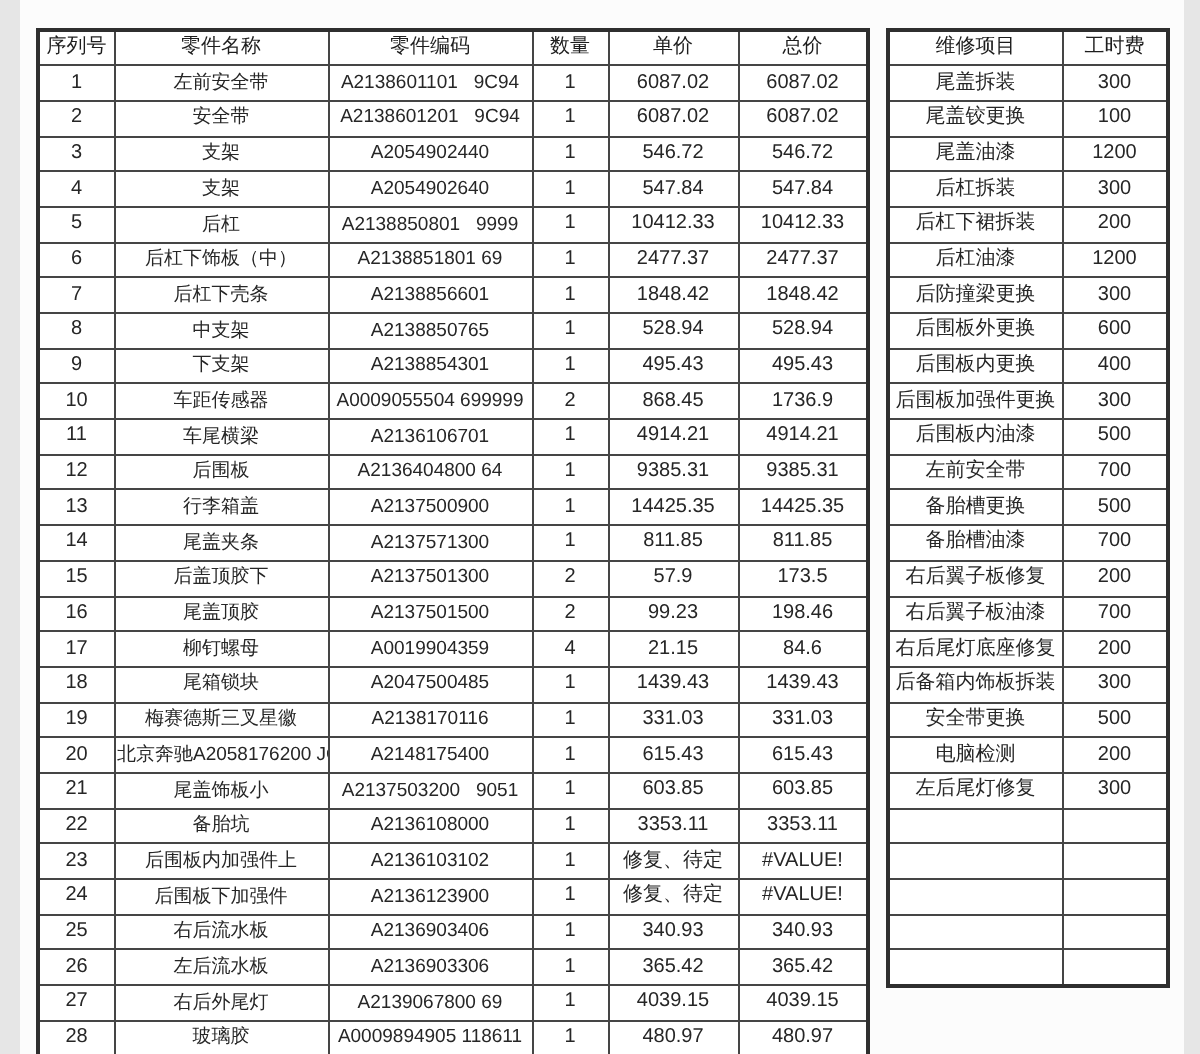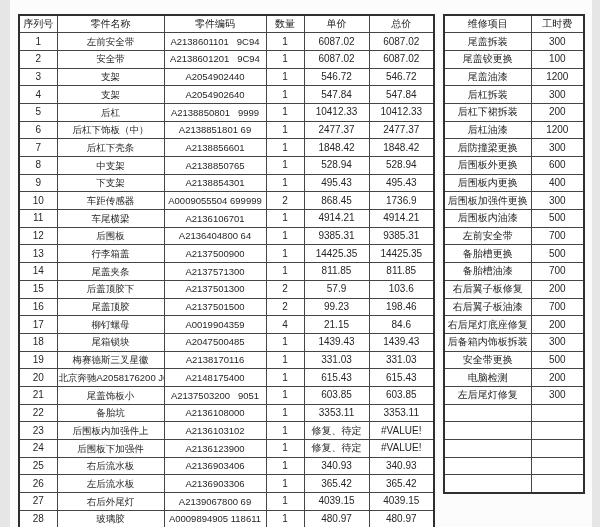--- a/index.html
+++ b/index.html
@@ -168,21 +168,21 @@
           <td class="col-qty">1</td>
           <td class="col-unit">811.85</td>
           <td class="col-total">811.85</td>
         </tr>
         <tr>
           <td class="col-seq">15</td>
           <td class="col-name">后盖顶胶下</td>
           <td class="col-code">A2137501300</td>
           <td class="col-qty">2</td>
           <td class="col-unit">57.9</td>
-          <td class="col-total">103.6</td>
+          <td class="col-total">173.5</td>
         </tr>
         <tr>
           <td class="col-seq">16</td>
           <td class="col-name">尾盖顶胶</td>
           <td class="col-code">A2137501500</td>
           <td class="col-qty">2</td>
           <td class="col-unit">99.23</td>
           <td class="col-total">198.46</td>
         </tr>
         <tr>

